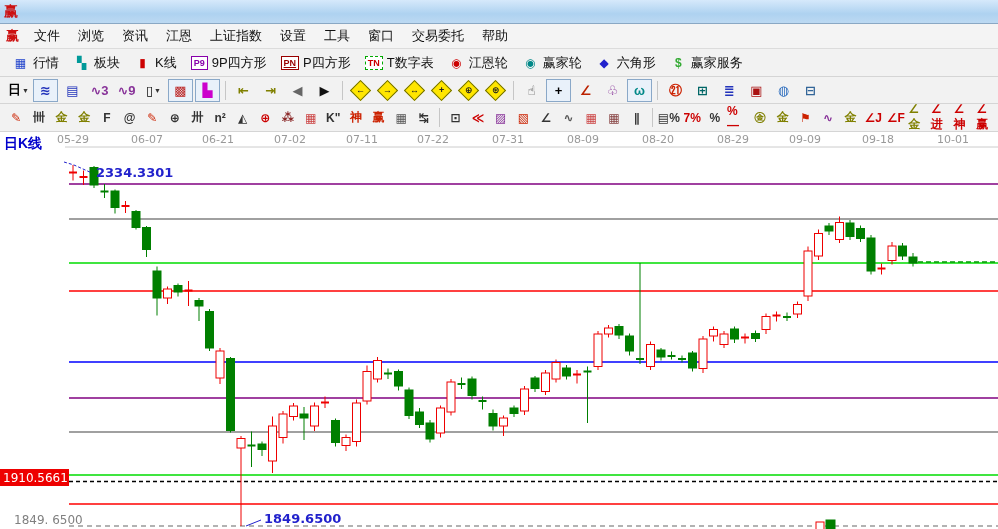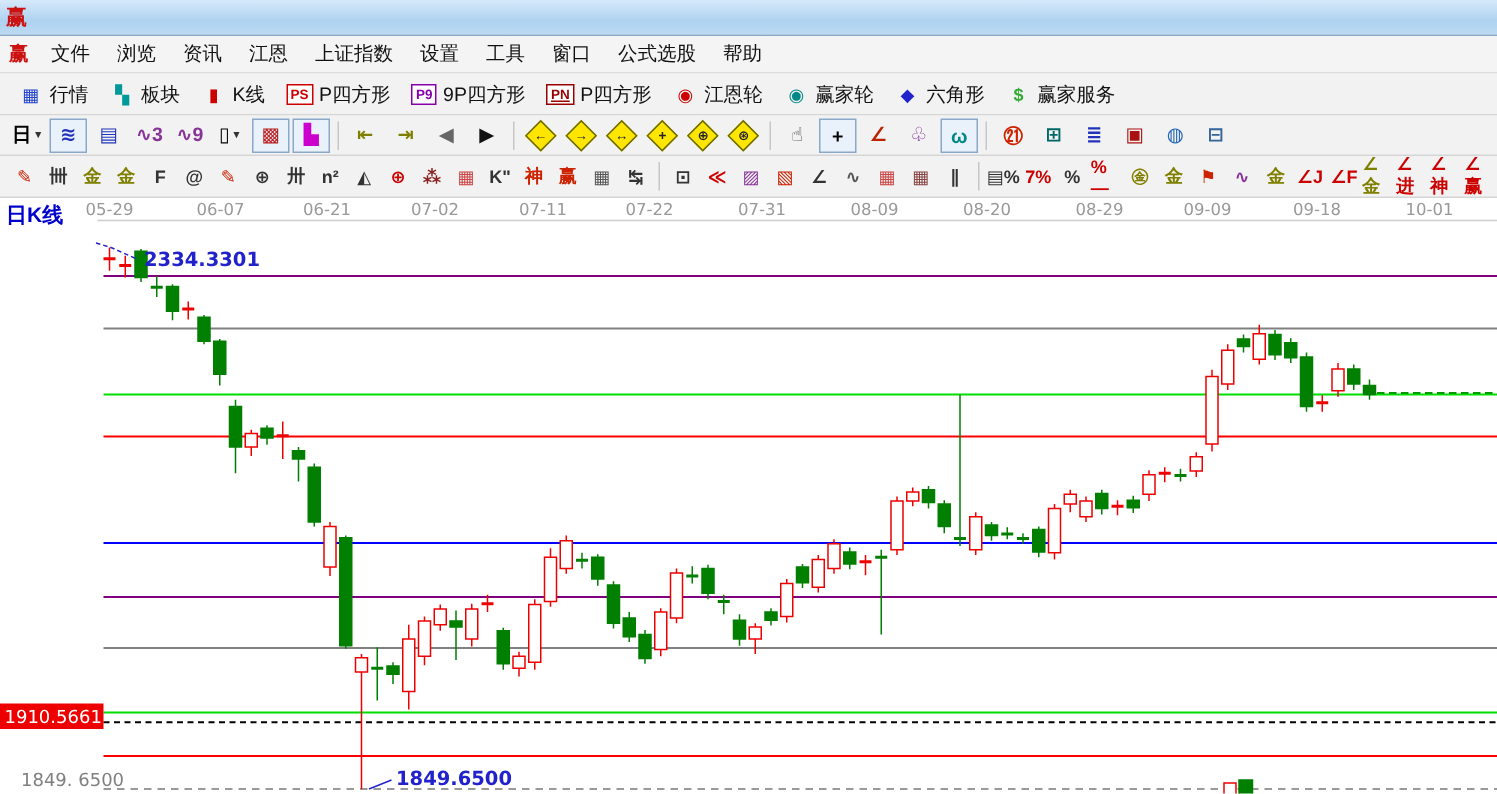--- a/index.html
+++ b/index.html
@@ -39,47 +39,47 @@
   <div class="menubar">
     <span class="logo">赢</span>
   <span class="menu-item">文件</span>
       <span class="menu-item">浏览</span>
       <span class="menu-item">资讯</span>
       <span class="menu-item">江恩</span>
       <span class="menu-item">上证指数</span>
       <span class="menu-item">设置</span>
       <span class="menu-item">工具</span>
       <span class="menu-item">窗口</span>
-      <span class="menu-item">公式选股</span>
+      <span class="menu-item">交易委托</span>
       <span class="menu-item">帮助</span>
     </div>
   <div class="tb tb1">
       <div class="tbtn">
         <span class="g-icon" style="color: rgb(34, 68, 204);">▦</span>
         <span>行情</span>
       </div>
       <div class="tbtn">
         <span class="g-icon" style="color: rgb(0, 153, 153);">▚</span>
         <span>板块</span>
       </div>
       <div class="tbtn">
         <span class="g-icon" style="color: rgb(204, 0, 0);">▮</span>
         <span>K线</span>
       </div>
       <div class="tbtn">
-        <span class="b-icon" style="color: rgb(204, 0, 0); border-color: rgb(204, 0, 0);">PS</span>
-        <span>P四方形</span>
-      </div>
-      <div class="tbtn">
         <span class="b-icon" style="color: rgb(136, 0, 170); border-color: rgb(136, 0, 170);">P9</span>
         <span>9P四方形</span>
       </div>
       <div class="tbtn">
         <span class="b-icon" style="color: rgb(153, 0, 0); border-color: rgb(153, 0, 0); text-decoration: underline;">PN</span>
         <span>P四方形</span>
+      </div>
+      <div class="tbtn">
+        <span class="b-icon" style="color: rgb(204, 0, 0); border-color: rgb(0, 170, 0); border-style: dashed;">TN</span>
+        <span>T数字表</span>
       </div>
       <div class="tbtn">
         <span class="g-icon" style="color: rgb(204, 0, 0);">◉</span>
         <span>江恩轮</span>
       </div>
       <div class="tbtn">
         <span class="g-icon" style="color: rgb(0, 136, 136);">◉</span>
         <span>赢家轮</span>
       </div>
       <div class="tbtn">

